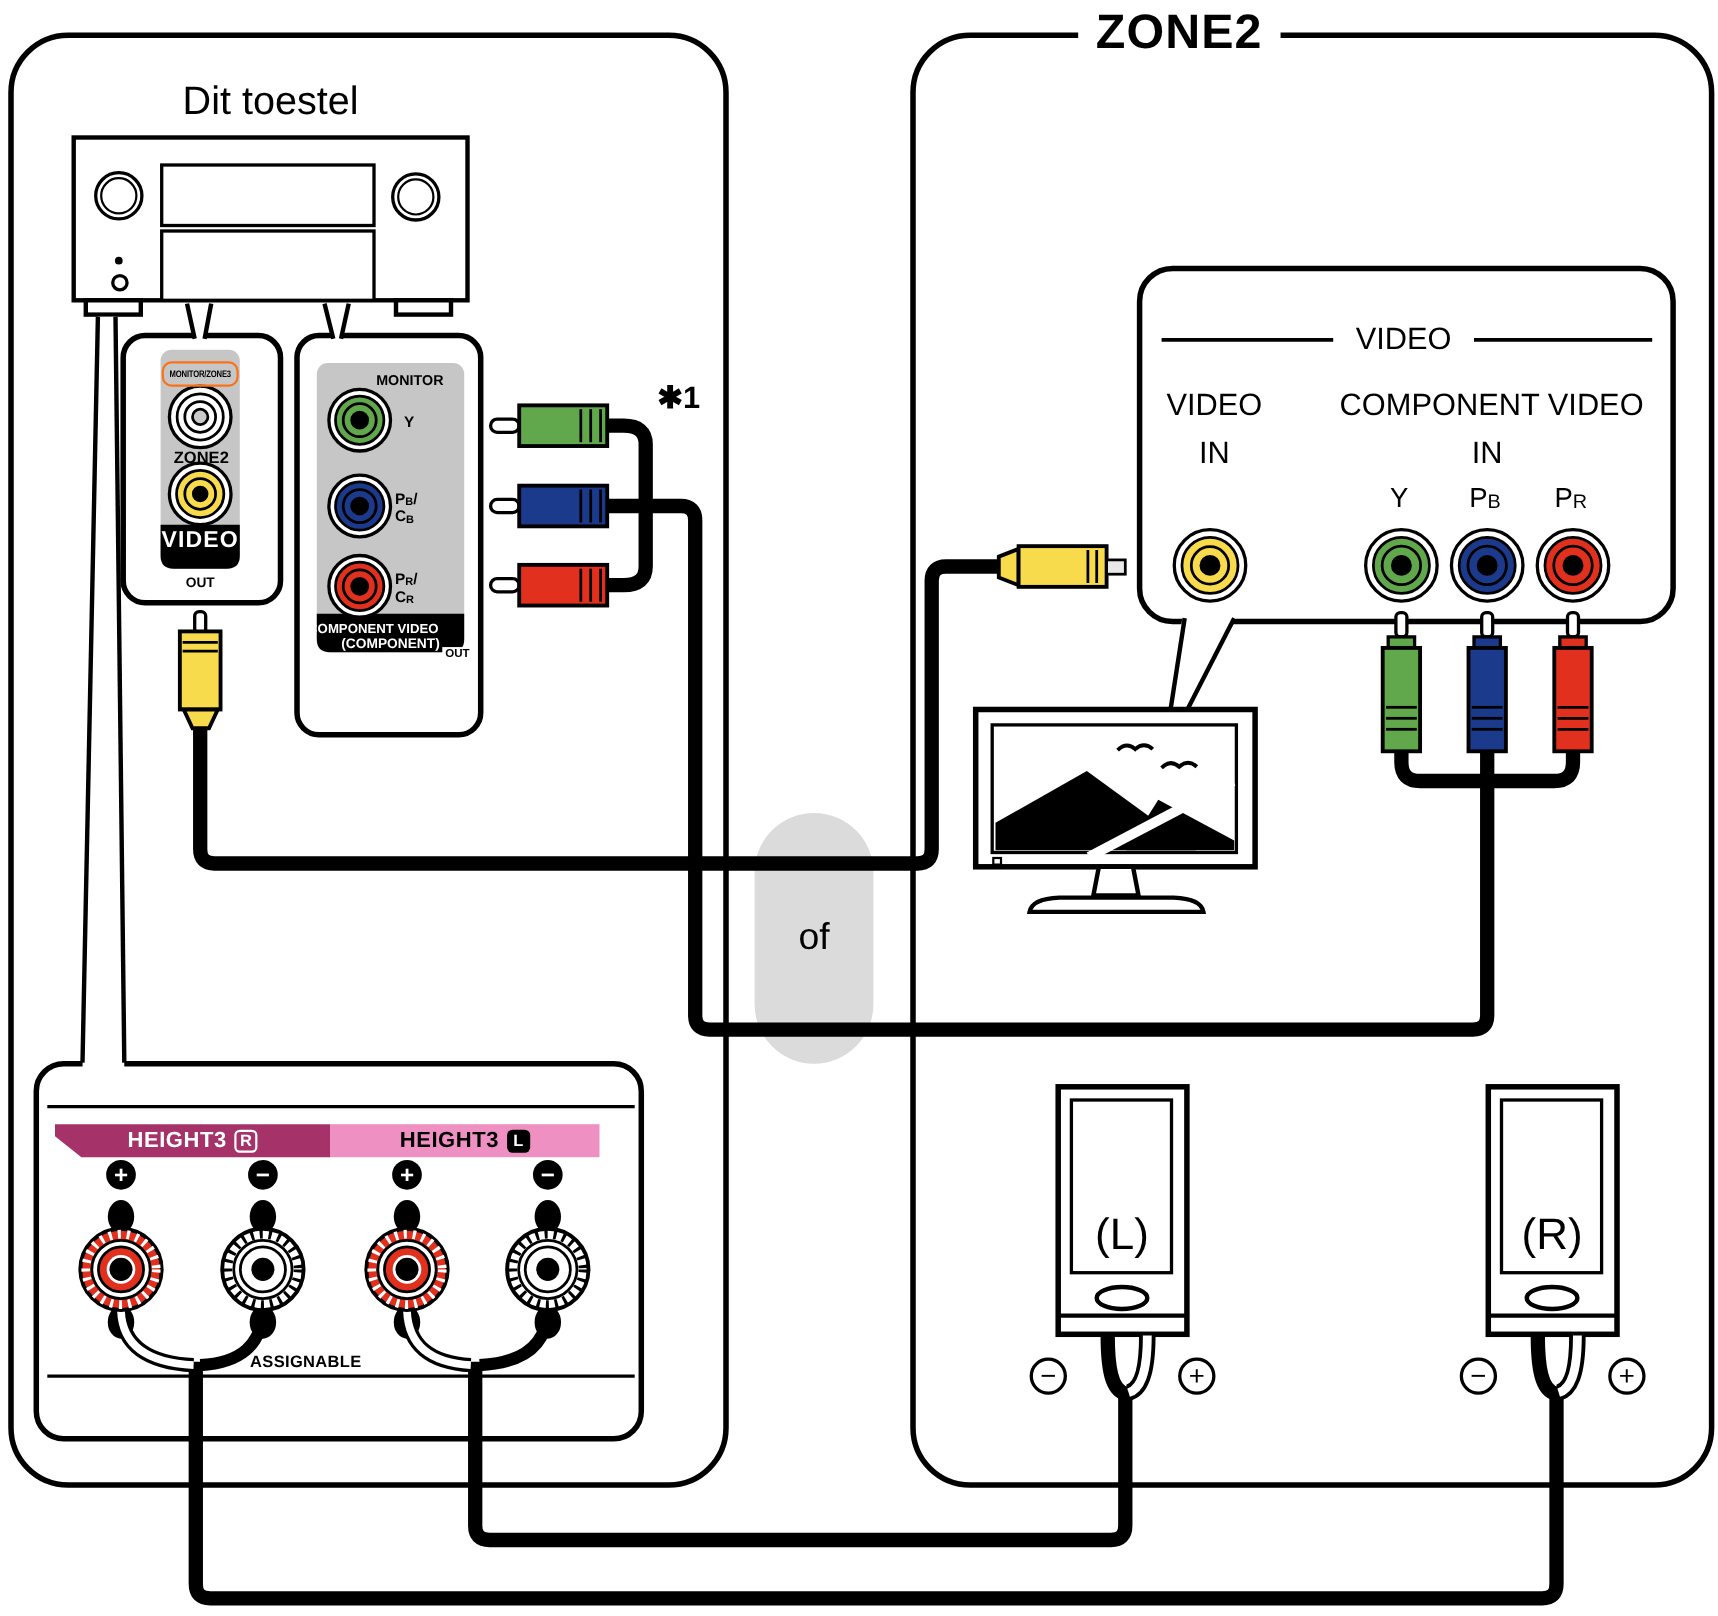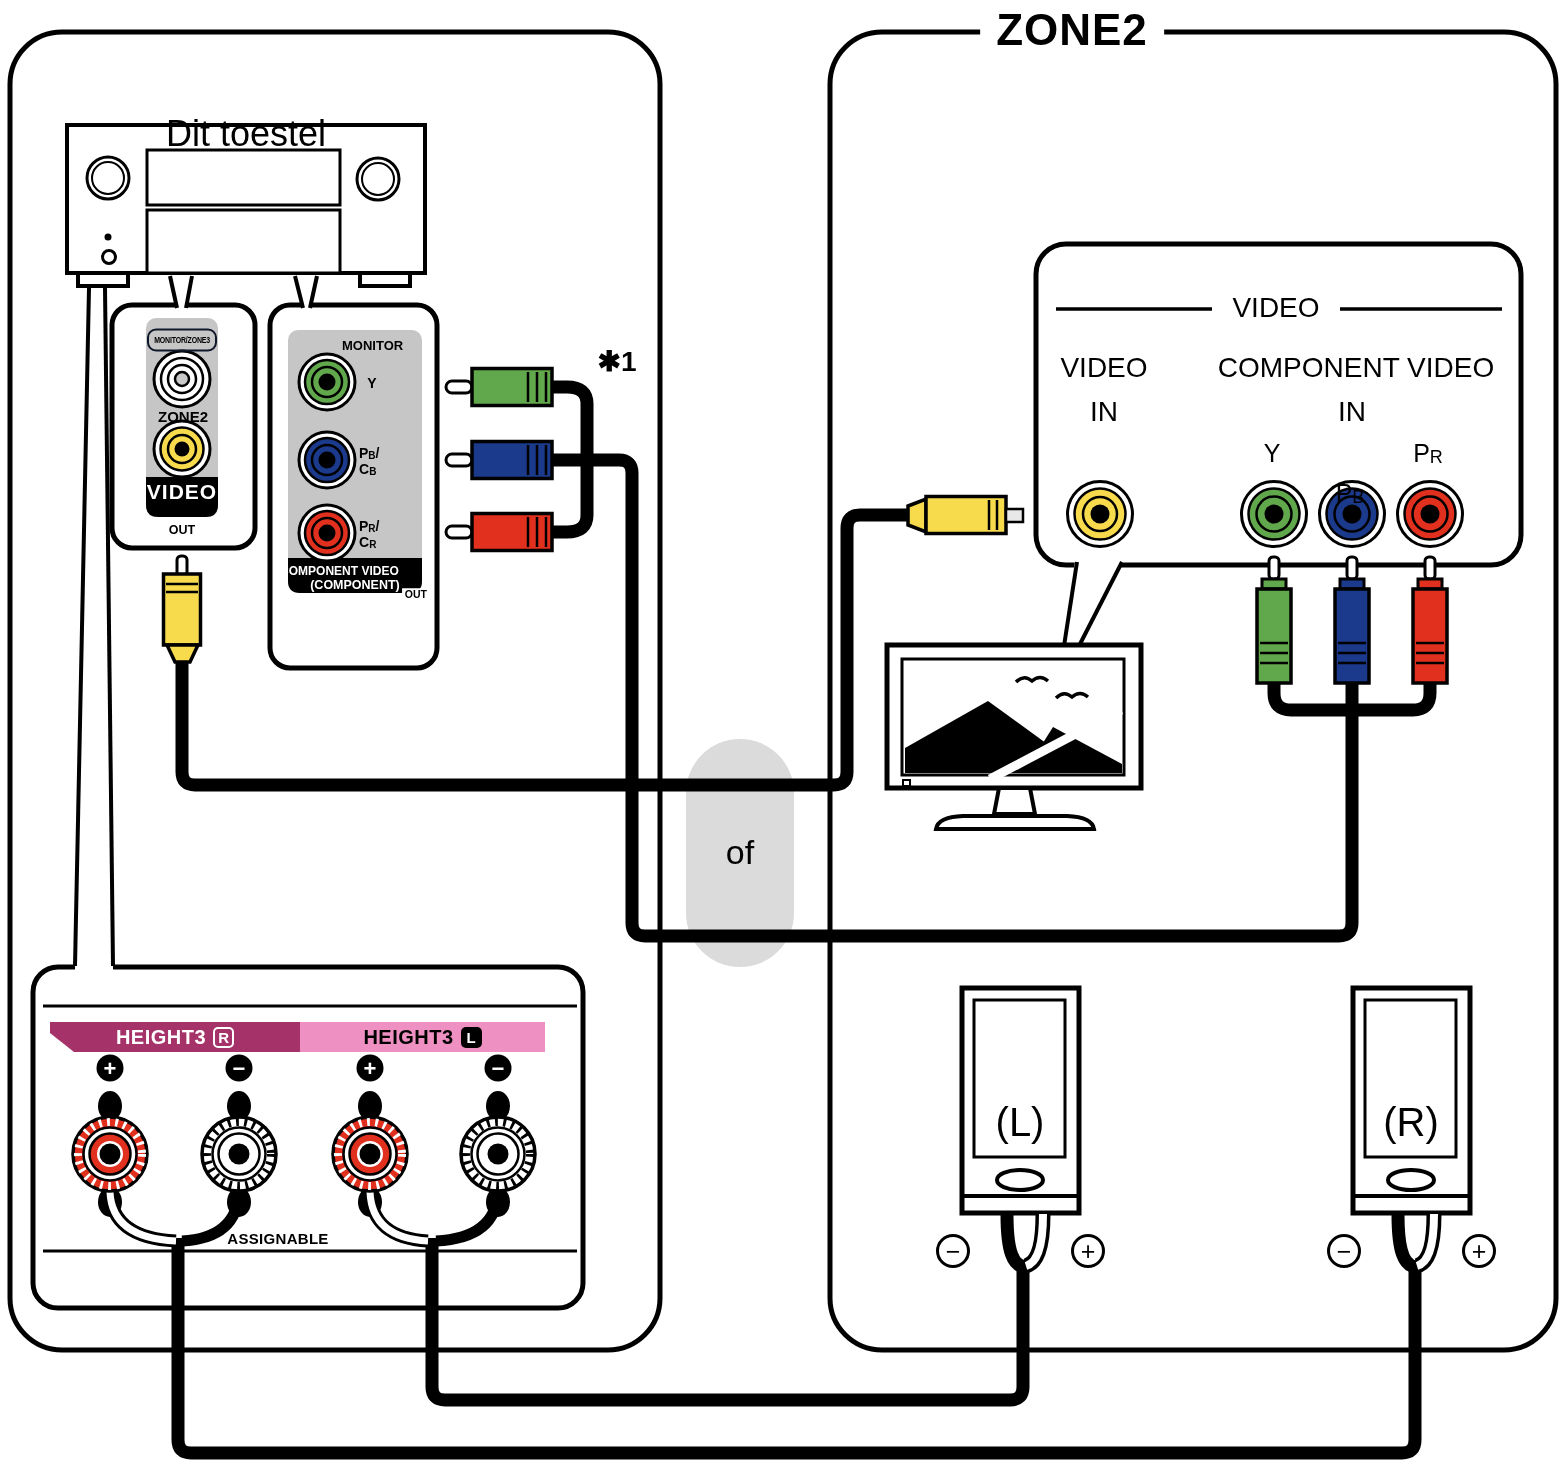--- a/index.html
+++ b/index.html
@@ -3,24 +3,24 @@
 <meta charset="utf-8">
 <style>
   html,body{margin:0;padding:0;background:#fff;}
   #stage{position:relative;width:1562px;height:1469px;background:#fff;overflow:hidden;
          font-family:"Liberation Sans",sans-serif;color:#000;}
   #art{position:absolute;left:0;top:0;}
   .t{position:absolute;transform:translate(-50%,-50%);white-space:nowrap;color:#000;
      font-family:"Liberation Sans",sans-serif;line-height:1;}
   .tl{position:absolute;white-space:nowrap;color:#000;font-family:"Liberation Sans",sans-serif;line-height:1;}
   .zone-title{font-size:44px;font-weight:bold;letter-spacing:1px;background:#fff;padding:0 16px;}
-  .device-label{font-size:36px;margin-top:42px;}
+  .device-label{font-size:36px;}
   .note{font-size:28px;font-weight:bold;}
   .or-label{font-size:34px;}
-  .mini-label{width:66px;height:19px;border:2px solid #0f172a;border-radius:9px;
+  .mini-label{width:66px;height:19px;border:2px solid #f97316;border-radius:9px;
               display:flex;align-items:center;justify-content:center;}
   .mini-label span{font-size:8.5px;font-weight:bold;transform:scaleX(.82);letter-spacing:-.2px;}
   .jack-label-s{font-size:15px;font-weight:bold;}
   .panel-video{font-size:21px;font-weight:bold;color:#fff;letter-spacing:1px;}
   .out-badge{background:#fff;color:#000;font-weight:bold;font-size:12.5px;padding:1px 5px;display:inline-block;margin-top:46px;}
   .out-badge.small{font-size:10.5px;padding:0.5px 3px;}
   .monitor-label{font-size:13px;font-weight:bold;}
   .comp-jack-label{font-size:14px;font-weight:bold;}
   .comp-jack-label .sub{font-size:10px;vertical-align:-1px;}
   .footer-line{color:#fff;font-weight:bold;font-size:12px;display:flex;align-items:center;gap:3px;}
@@ -359,21 +359,21 @@
   <span class="out-badge small">OUT</span>
 </div>
 <div class="t footer-sub" style="left:355px;top:585px;">(COMPONENT)</div>
 
 <div class="t z2" style="left:1276px;top:308px;background:#fff;padding:0 12px;">VIDEO</div>
 <div class="t z2" style="left:1104px;top:368px;">VIDEO</div>
 <div class="t z2" style="left:1104px;top:412px;">IN</div>
 <div class="t z2" style="left:1356px;top:368px;">COMPONENT VIDEO</div>
 <div class="t z2" style="left:1352px;top:412px;">IN</div>
 <div class="t z2-jack" style="left:1272px;top:453px;">Y</div>
-<div class="t z2-jack" style="left:1350px;top:453px;margin-top:40px;">
+<div class="t z2-jack" style="left:1350px;top:453px;">
   <span>P</span><span class="sub">B</span>
 </div>
 <div class="t z2-jack" style="left:1428px;top:453px;text-align:center;">
   <span>P</span><span class="sub">R</span>
 </div>
 
 <div class="banner white" style="left:50px;top:1022px;width:250px;">
   <span class="bt">HEIGHT3</span>
   <span class="badge badge-r">R</span>
 </div>

